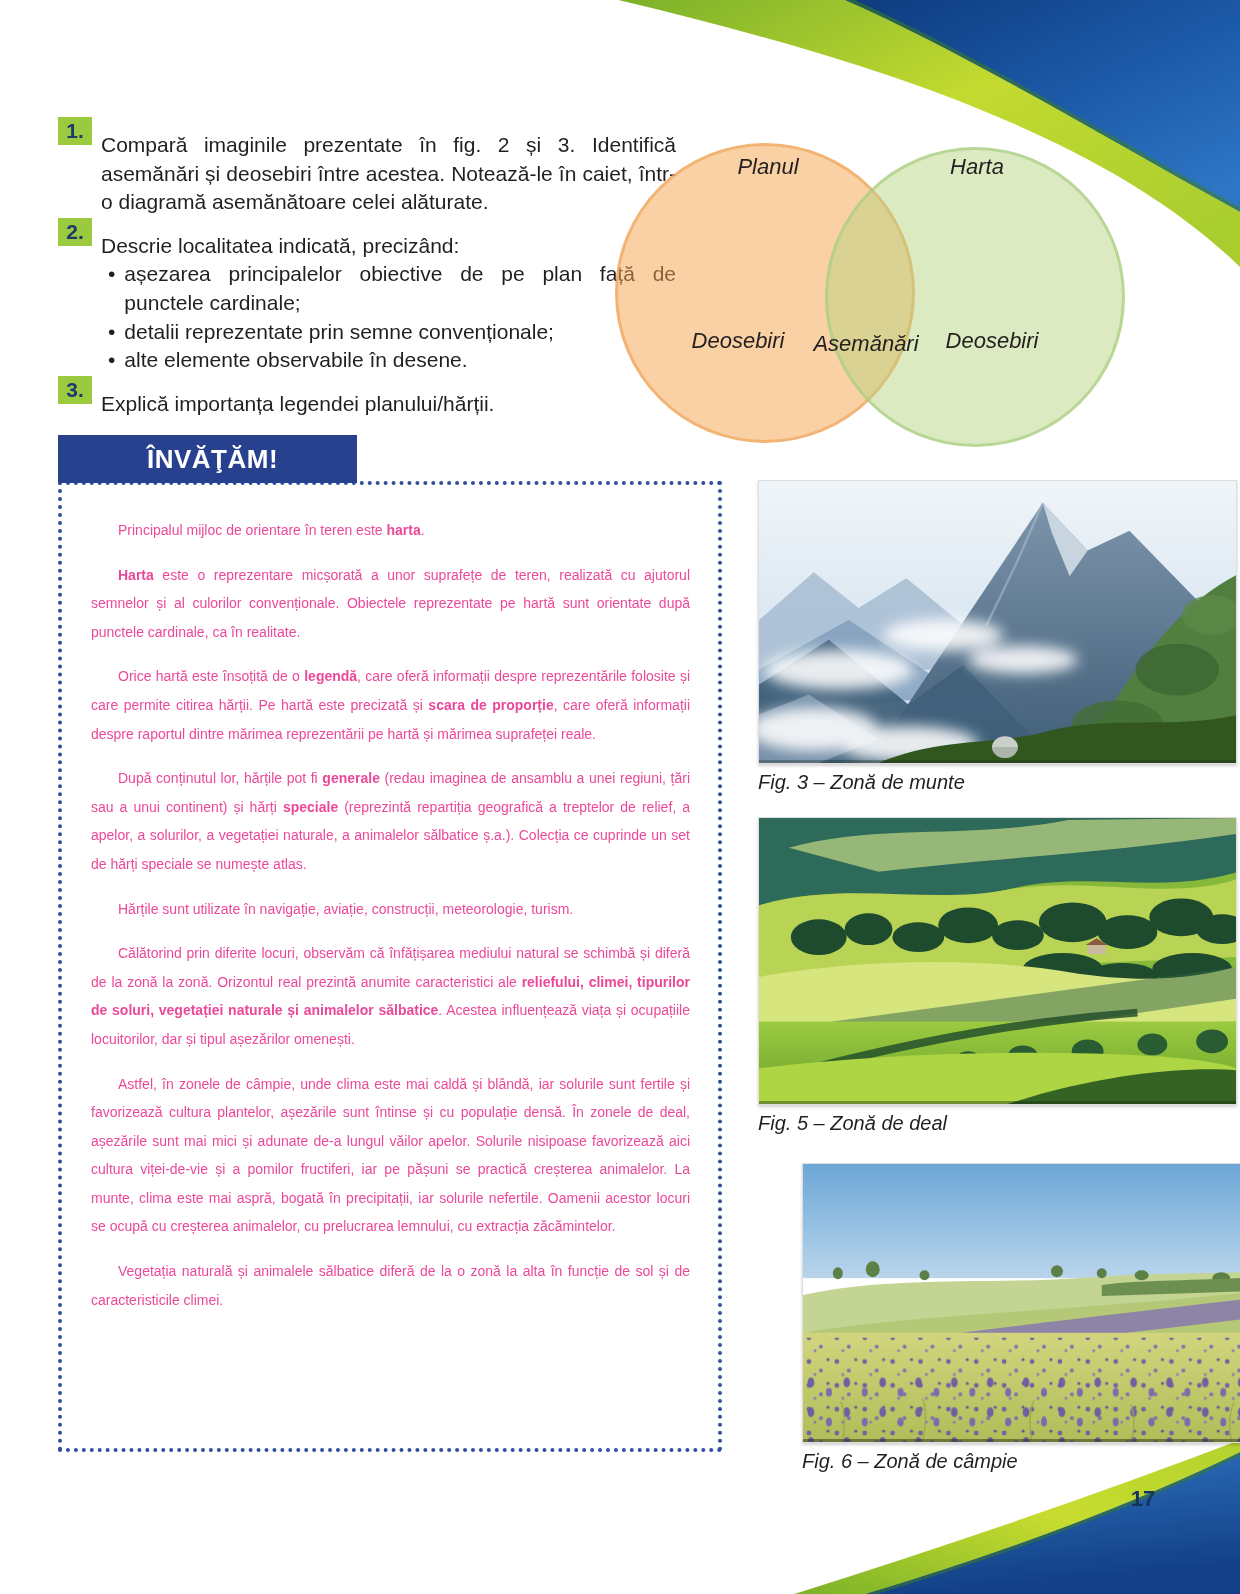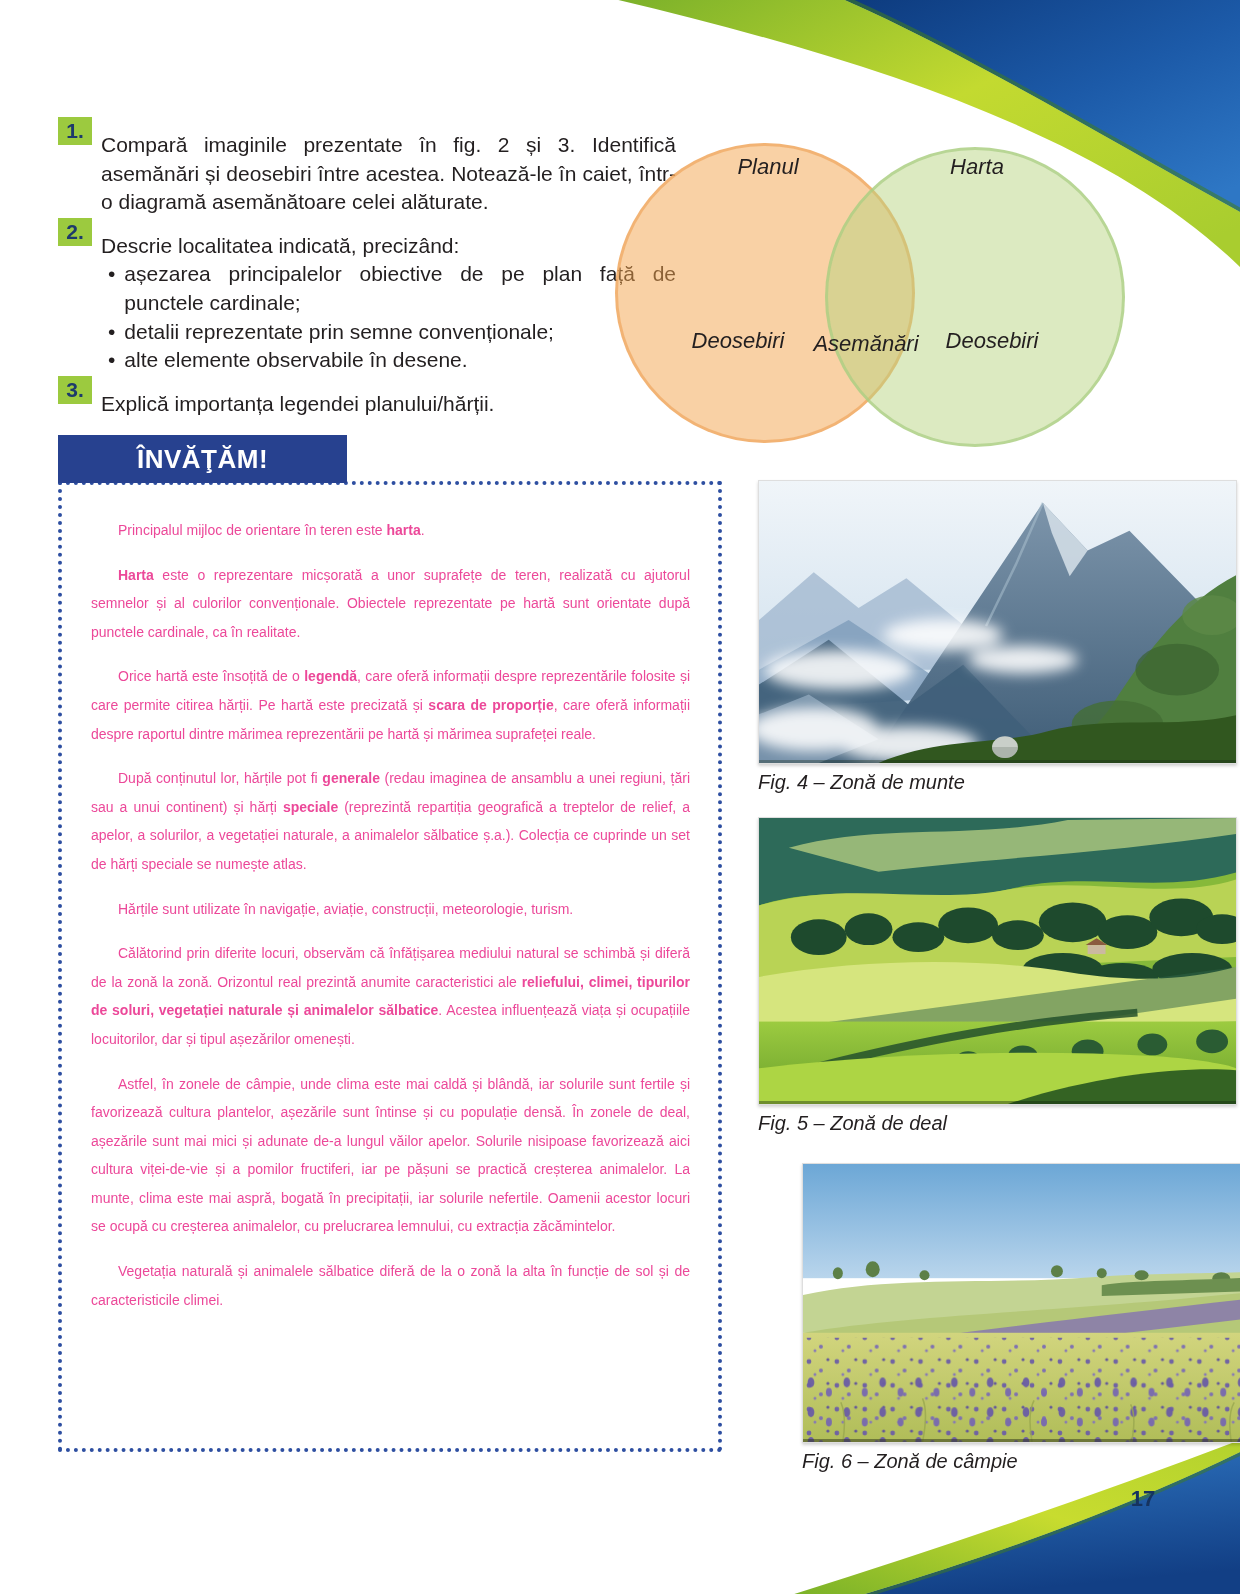--- a/index.html
+++ b/index.html
@@ -30,21 +30,21 @@
   .venn-label{position:absolute; transform:translateX(-50%); font-style:italic; font-size:22px; white-space:nowrap;margin-top:45px;}
   .vt-left {left:163px; top:4px;}
   .vt-right{left:372px; top:4px;}
   .vl-left {left:133px; top:178px;}
   .vl-mid  {left:261px; top:181px;}
   .vl-right{left:387px; top:178px;}
 
   
   .learn-header{position:absolute; left:58px; top:435px; width:289px; height:48px;
     background:#27418f; color:#ffffff; font-weight:bold; font-size:26px; letter-spacing:.5px;
-    display:flex; align-items:center; justify-content:center; z-index:2;}
+    display:flex; align-items:center; justify-content:center; z-index:2;padding-left:10px;}
   .learn-box{position:absolute; left:58px; top:481px; width:664px; height:971px;
     box-sizing:border-box; border:4px dotted #2e4fa1; background:#ffffff;
     padding:15px 12px 6px 13px; z-index:1; overflow:hidden;}
   .learn-box p{margin:16px; text-indent:27px; text-align:justify;
     font-size:14px; line-height:28.6px; color:#ec4899;}
 
   
   .figure{position:absolute; left:758px; width:479px; margin:0; z-index:1;}
   #fig4{top:480px;} #fig5{top:817px;} #fig6{top:1163px;padding-left:44px;}
   .photo{display:block; width:100%; border:1px solid #dedede; box-sizing:border-box;
@@ -176,21 +176,21 @@
         <ellipse cx="185" cy="155" rx="60" ry="16"></ellipse>
         <ellipse cx="265" cy="180" rx="55" ry="14"></ellipse>
         <ellipse cx="55" cy="250" rx="65" ry="22"></ellipse>
         <ellipse cx="150" cy="265" rx="70" ry="18"></ellipse>
       </g>
       <path d="M120,284 C180,258 240,266 290,252 C350,236 420,250 479,236 L479,284 Z" fill="#31571f"></path>
       <ellipse cx="247" cy="268" rx="13" ry="11" fill="#c9cfc9"></ellipse>
       <path d="M234,268 a13,11 0 0 0 26,0 Z" fill="#9aa29a" opacity="0.6"></path>
       <rect y="281" width="479" height="3" fill="#1a2a1a" opacity="0.35"></rect>
     </svg>
-    <figcaption>Fig. 4 – Zonă de munte</figcaption>
+    <figcaption>Fig. 3 – Zonă de munte</figcaption>
   </figure>
 
   <figure class="figure" id="fig5">
     <svg class="photo" viewBox="0 0 479 288" width="479" height="288" preserveAspectRatio="none" aria-hidden="true">
       <defs>
         <linearGradient id="fgGreen" x1="0" y1="0" x2="0" y2="1">
           <stop offset="0" stop-color="#9ccb40"></stop>
             <stop offset="1" stop-color="#699f2b"></stop>
         </linearGradient>
       </defs>

